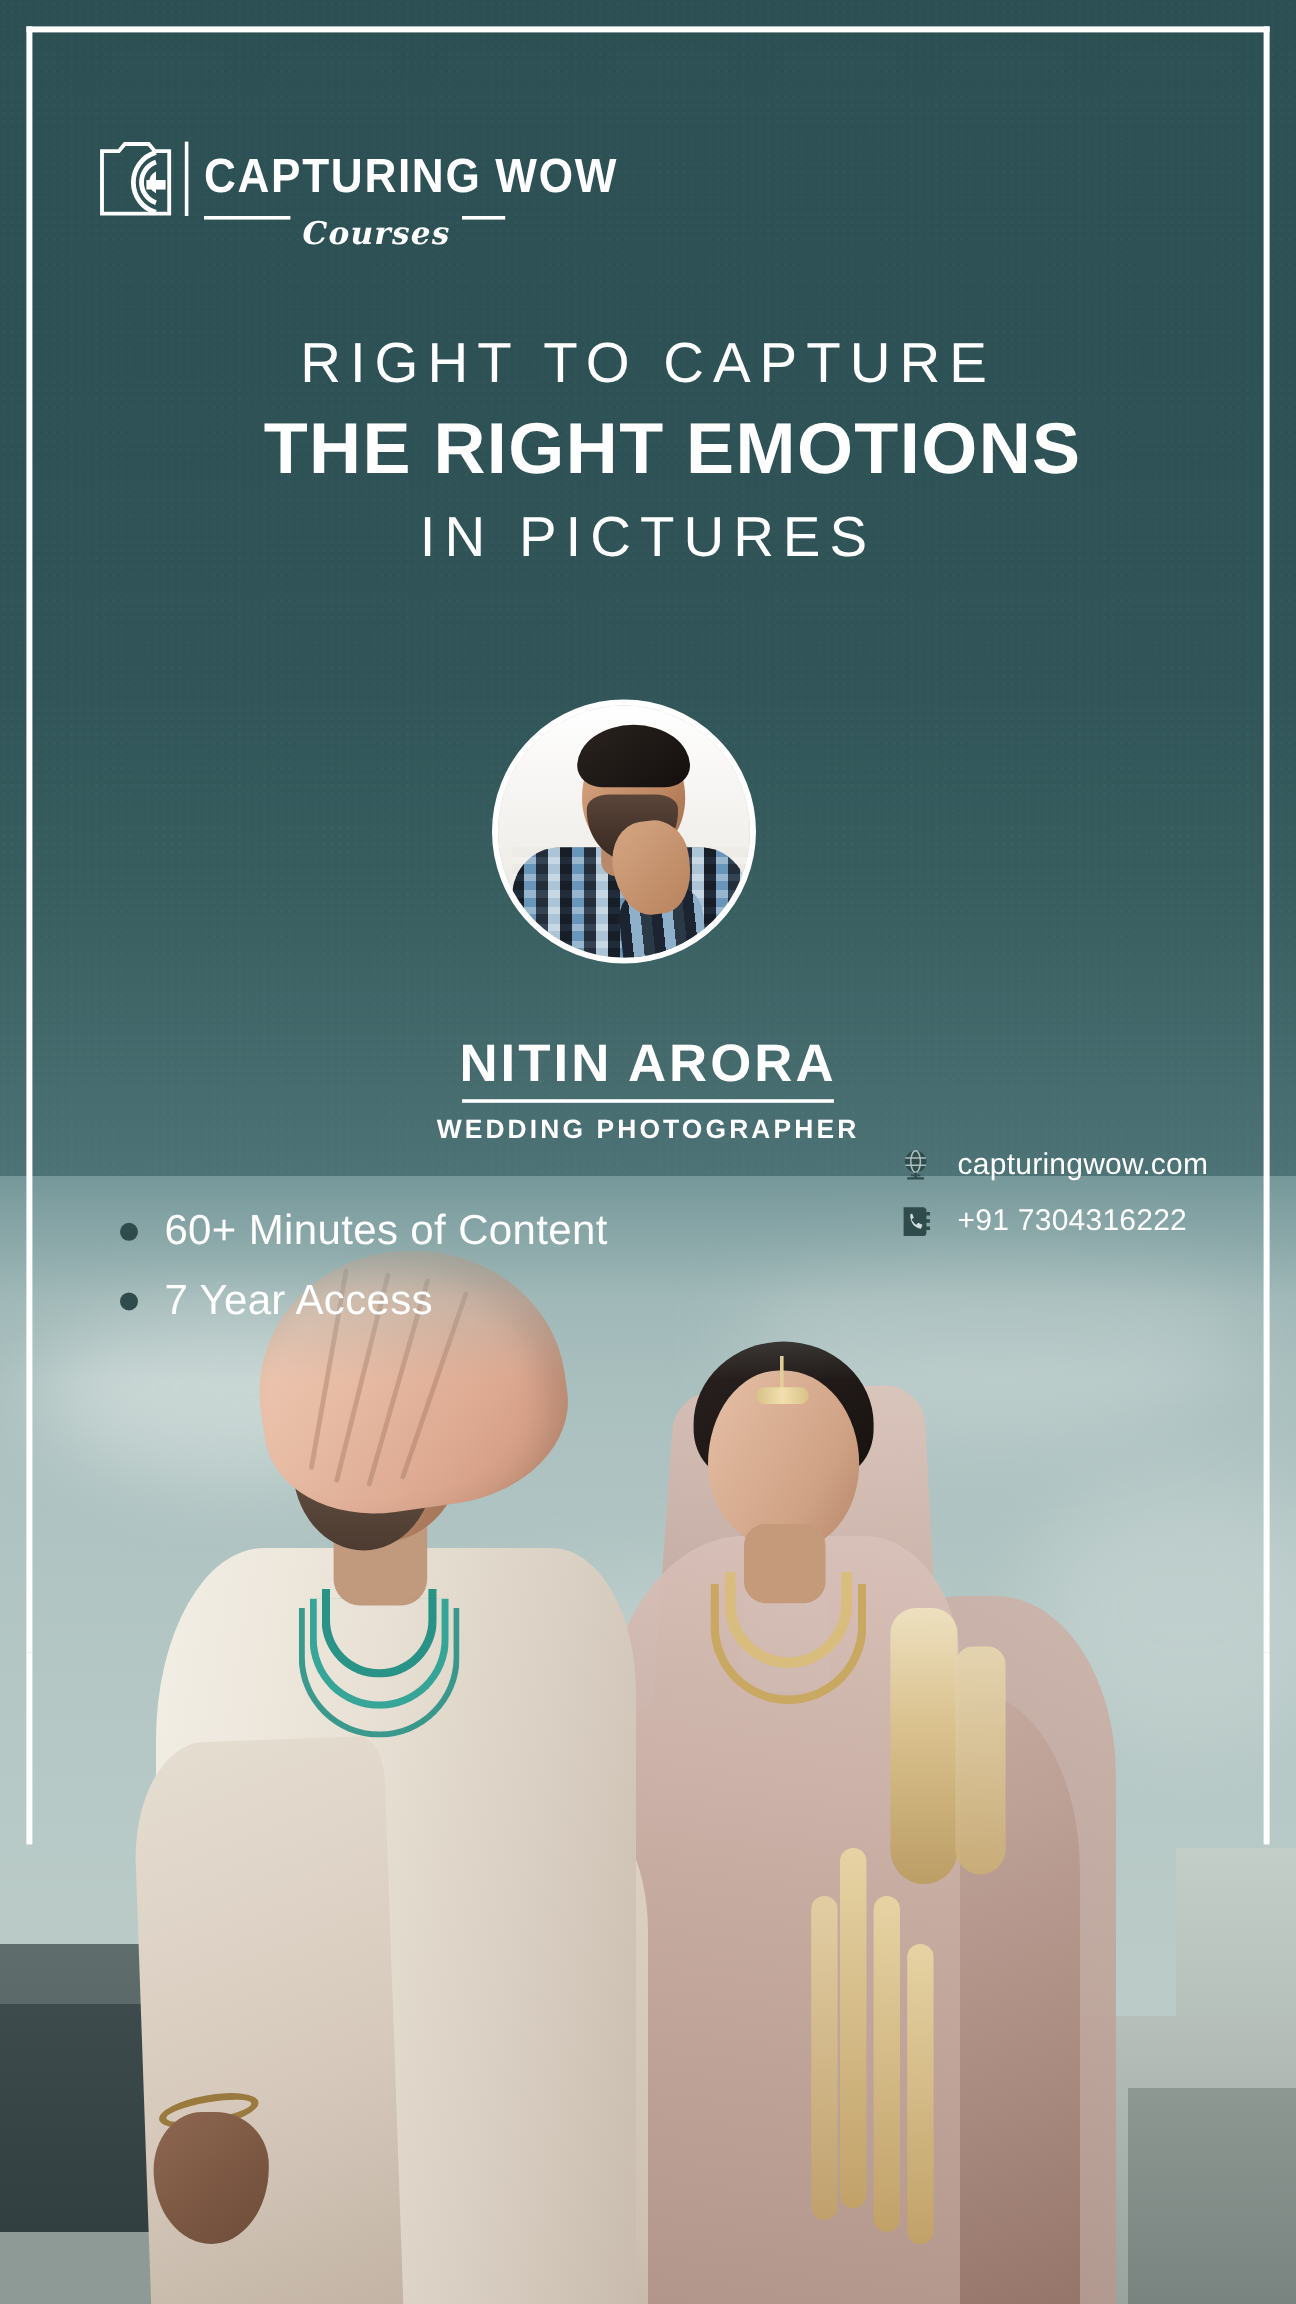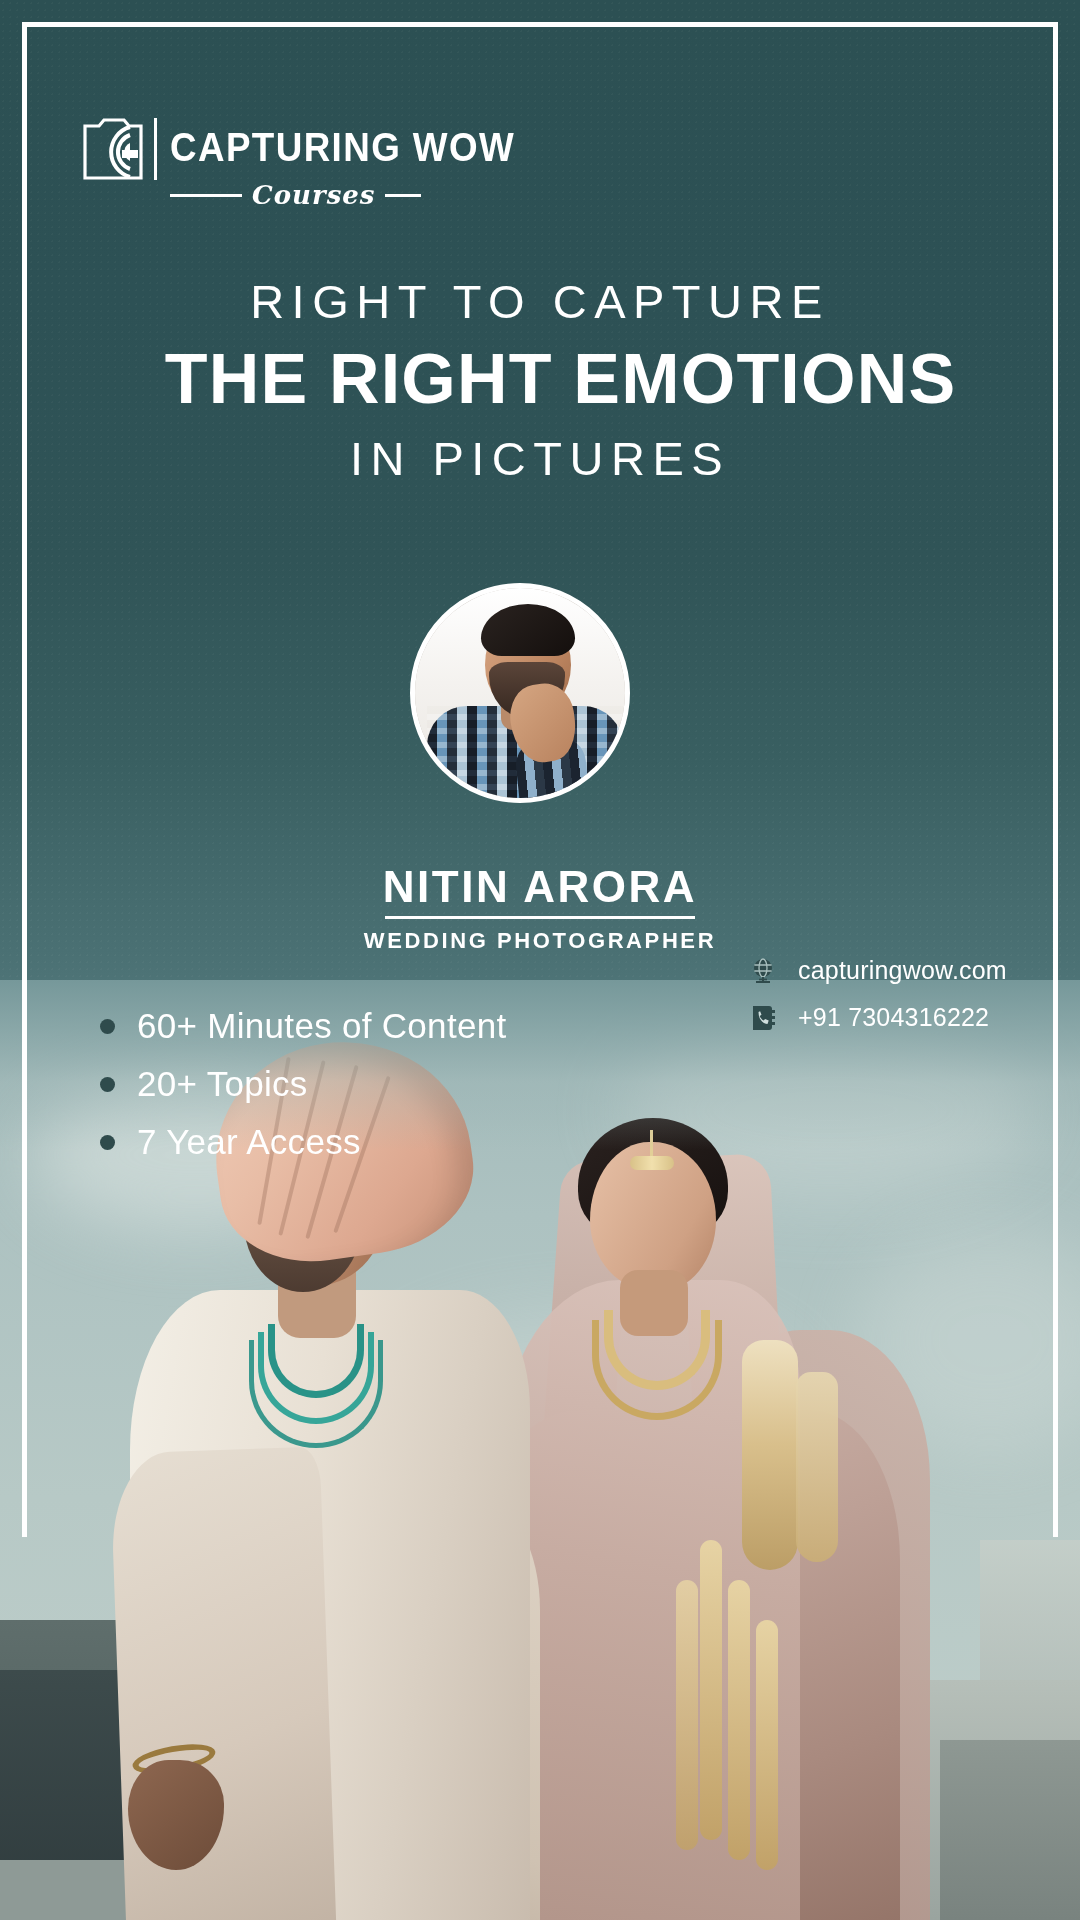--- a/index.html
+++ b/index.html
@@ -243,37 +243,37 @@
   .logo-word {
     position:absolute; left:88px; top:6px;
     color:#fff; font-size:40px; font-weight:700;
     letter-spacing:1.5px; line-height:58px;
     font-family:"Liberation Sans", sans-serif;
     transform:scaleX(.92); transform-origin:left center;
     white-space:nowrap;
   }
   .logo-sub-wrap {
     position:absolute; left:88px; top:68px; width:230px; height:30px;
-    display:flex; align-items:center; gap:10px;
+    display:flex; gap:10px;
   }
   .logo-rule { flex:0 0 72px; height:3px; background:#fff; }
   .logo-rule.short { flex:0 0 36px; }
   .logo-script {
     color:#fff; font-size:26px; font-style:italic; font-weight:700;
     font-family:"DejaVu Serif", serif; letter-spacing:1px; white-space:nowrap;
   }
 
   
   .headline { position:absolute; left:0; top:274px; width:1080px; text-align:center; }
   .hl-line1 {
     color:#fff; font-size:47px; font-weight:300; letter-spacing:7.5px;
     line-height:1.18; white-space:nowrap;
   }
   .hl-line2 {
-    color:#fff; font-size:70px; font-weight:700; letter-spacing:1.2px;
+    color:#fff; font-size:60px; font-weight:700; letter-spacing:1.2px;
     line-height:1.22; margin-top:8px; white-space:nowrap;margin-left:41px;
   }
   .hl-line3 {
     color:#fff; font-size:47px; font-weight:300; letter-spacing:7.5px;
     line-height:1.2; margin-top:8px; white-space:nowrap;
   }
 
   
   .avatar-ring {
     position:absolute; left:410px; top:583px; width:220px; height:220px;
@@ -470,24 +470,20 @@
   </div>
 
   <div class="presenter-name">NITIN ARORA</div>
   <div class="name-rule"></div>
   <div class="presenter-role">WEDDING PHOTOGRAPHER</div>
 
   <div class="features">
     <div class="feature-item">
       <span class="feature-bullet"></span>
       <span class="feature-text">60+ Minutes of Content</span>
-    </div>
-    <div class="feature-item">
-      <span class="feature-bullet"></span>
-      <span class="feature-text">20+ Topics</span>
     </div>
     <div class="feature-item">
       <span class="feature-bullet"></span>
       <span class="feature-text">7 Year Access</span>
     </div>
   </div>
 
   <div class="contact">
     <div class="contact-row">
       <span class="contact-icon">

